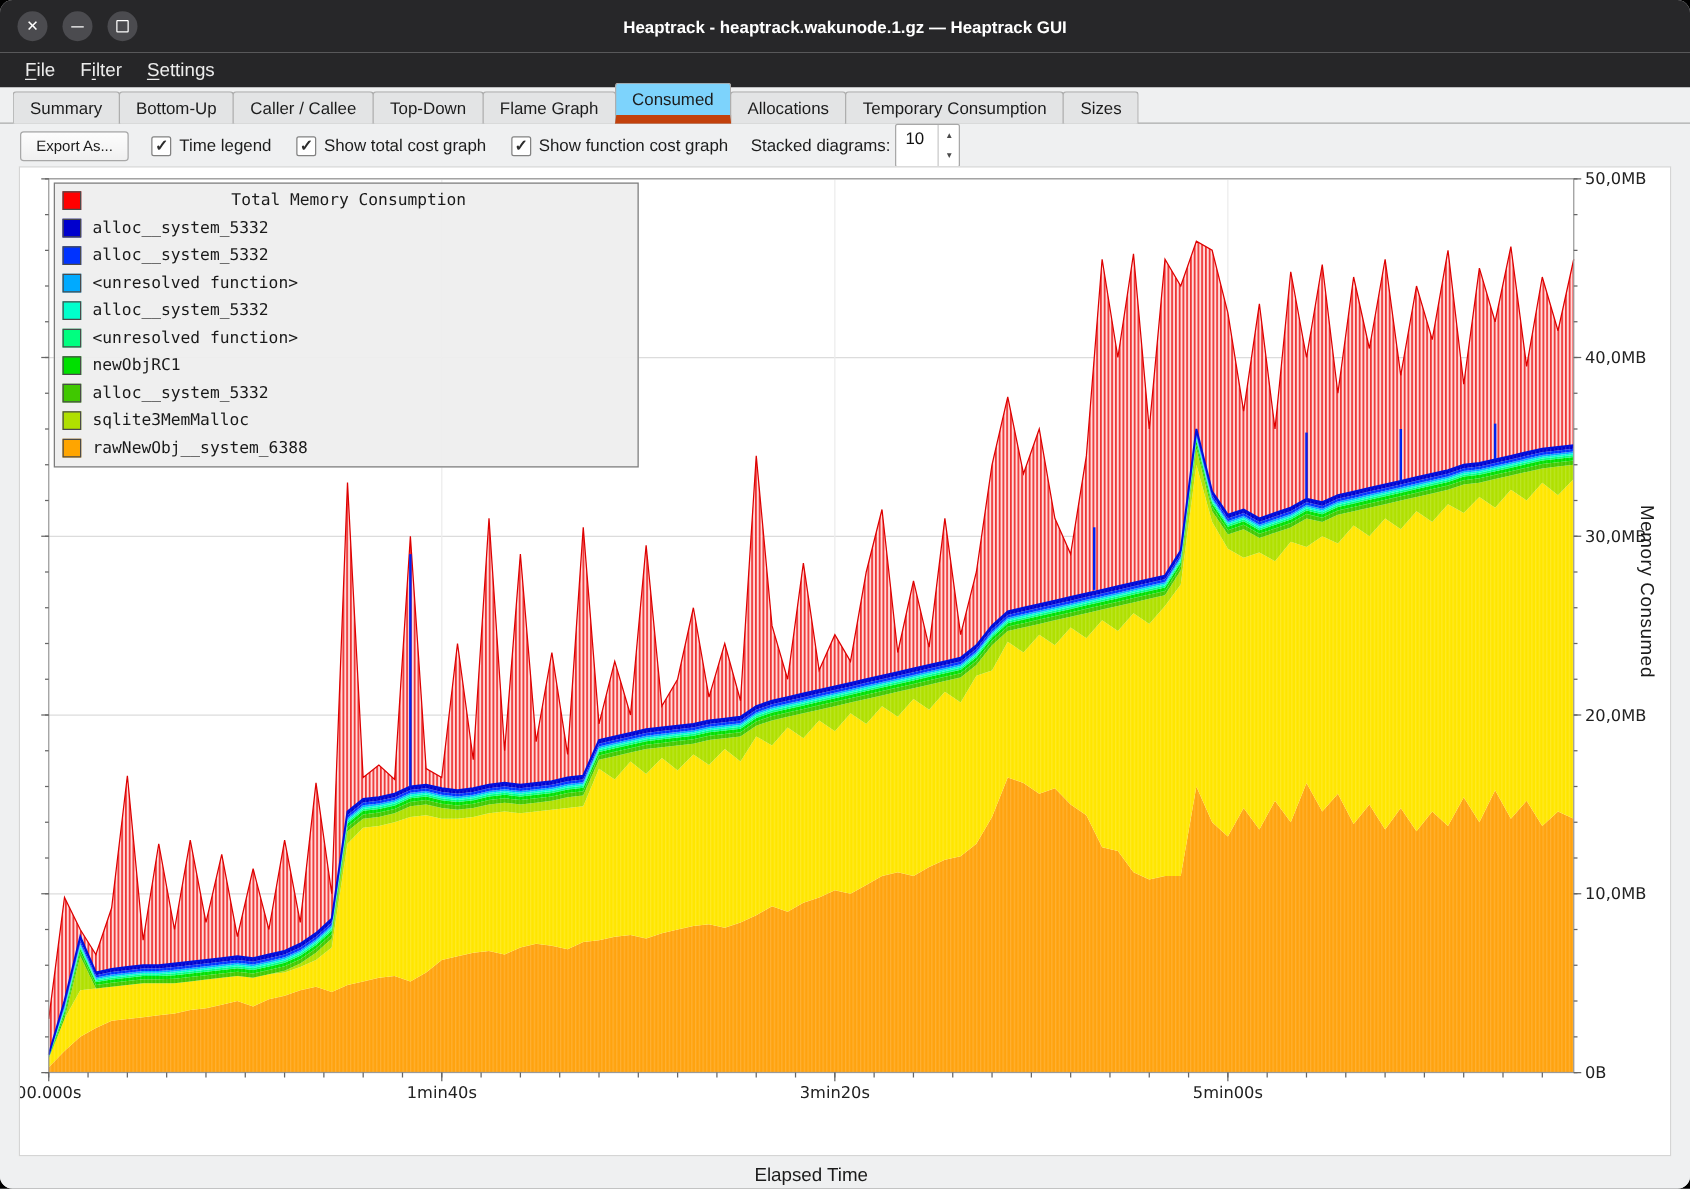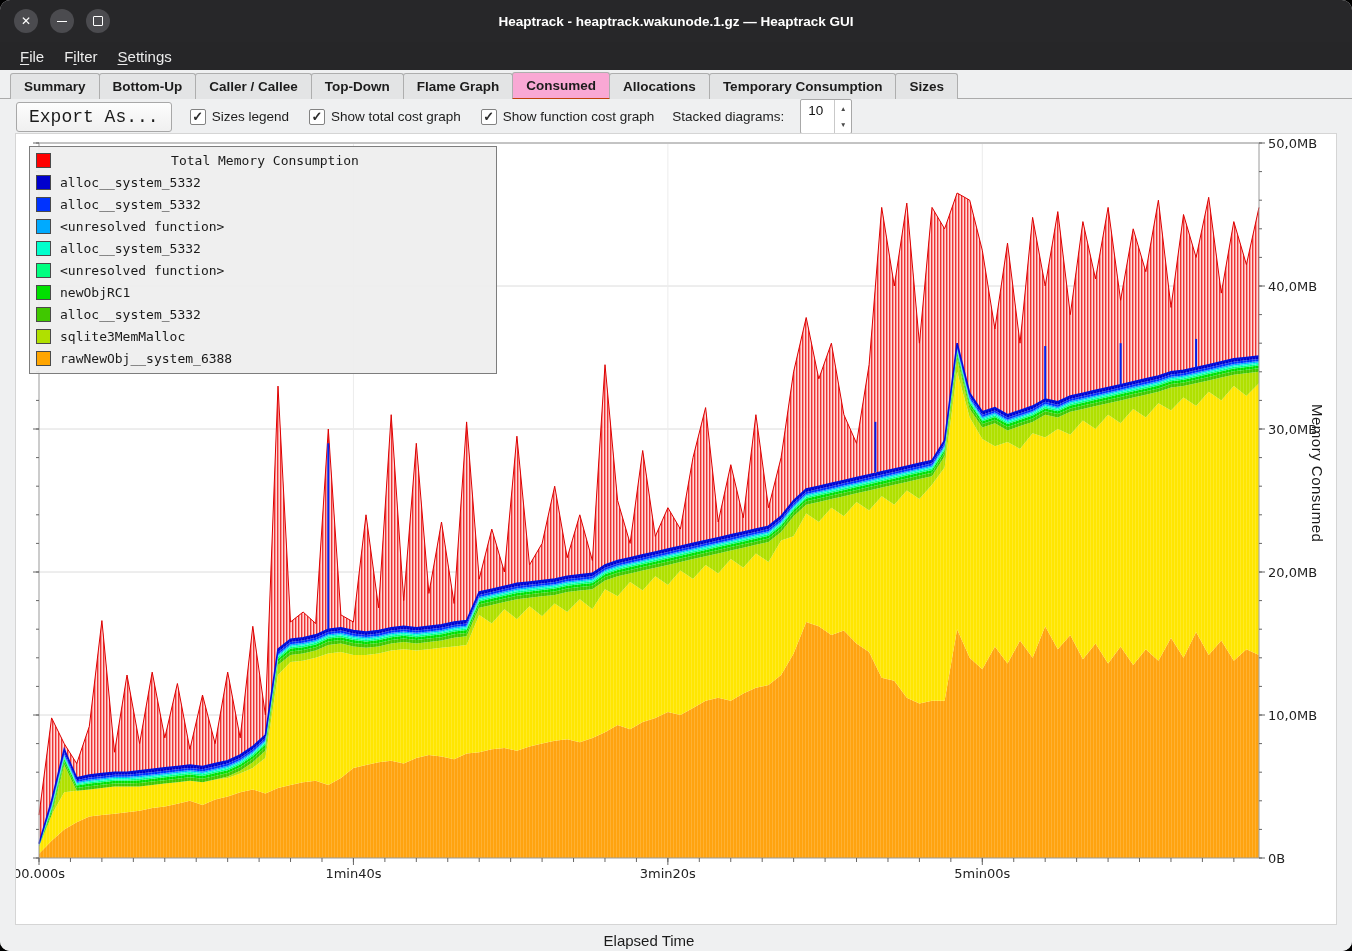--- a/index.html
+++ b/index.html
@@ -41,62 +41,61 @@
   .tabbar {
     position:absolute; top:0; left:0; right:0; height:29px;
     display:flex; align-items:flex-end; padding-left:10px;
     border-bottom:1px solid #ababab; box-sizing:border-box;
   }
   .tab {
     font-size:13.5px; color:#1c1c1c; background:#e3e4e5;
     border:1px solid #aeaeae; border-bottom:none;
     padding:5px 13px; border-radius:3px 3px 0 0; white-space:nowrap;
     margin-bottom:-1px;
-    font-weight:bold;
   }
   .tab + .tab { margin-left:-1px; }
-  .tab.active { background:#f9a8d4; z-index:2; border-bottom:1px solid #c2410c; }
+  .tab.active { background:#7dd3fc; z-index:2; border-bottom:7px solid #c2410c; }
   
   .toolbar {
     position:absolute; top:30px; left:0; right:0; height:33px;
     display:flex; align-items:center; gap:18px; padding-left:16px;
   }
   .btn {
-    font-family:Liberation Mono, monospace;
-    font-size:18px; color:#1c1c1c; padding:4px 12px;
+    font-family:Liberation Sans, sans-serif;
+    font-size:12px; color:#1c1c1c; padding:4px 12px;
     border:1px solid #a8a8a8; border-radius:3px;
     background:linear-gradient(#fdfdfd,#f0f0f0);
   }
   .checkrow { display:flex; align-items:center; gap:20px; }
   .check { display:flex; align-items:center; gap:6px; font-size:13.5px; color:#1c1c1c; }
   .cbox {
     width:16px; height:16px; box-sizing:border-box;
     border:1px solid #828282; border-radius:2px; background:#fff;
     font-size:13px; line-height:14px; text-align:center; color:#2d2d2d; font-weight:bold;
   }
-  .spinwrap { display:flex; align-items:center; gap:16px; }
+  .spinwrap { display:flex; align-items:center; gap:4px; }
   .spin-label { font-size:13.5px; color:#1c1c1c; }
   .spinbox {
     display:flex; border:1px solid #a8a8a8; border-radius:2px;
     background:#fff; height:35px; box-sizing:border-box;
   }
   .spin-value { width:24px; padding:3px 2px 0 7px; font-size:13.5px; color:#111; }
   .spin-btns { display:flex; flex-direction:column; width:16px; border-left:1px solid #c9c9c9; }
   .spin-up,.spin-down {
     flex:1; font-size:6.5px; color:#4a4a4a;
     display:flex; align-items:center; justify-content:center;
   }
   
   .chartwrap {
     position:absolute; left:15px; top:63px; width:1322px; height:792px;
     background:#fff; border:1px solid #d5d5d5; box-sizing:border-box;
   }
   #chart-svg { position:absolute; left:0; top:0; }
   .legend {
-    position:absolute; left:13px; top:12px; width:468px;
+    position:absolute; left:27px; top:12px; width:468px;
     background:rgba(238,238,238,0.93); border:1px solid #7d7d7d;
     padding:2px 0 4px 0; box-sizing:border-box;
     font-family:"DejaVu Sans Mono", monospace; font-size:13px; color:#1a1a1a;
   }
   .lg-row { display:flex; align-items:center; height:22px; padding:0 8px 0 6px; }
   .swatch {
     width:15px; height:15px; box-sizing:border-box;
     border:1px solid #4a4a4a; margin-right:9px; flex:none;
   }
   .lg-title-text { flex:1; text-align:center; padding-right:18px; }
@@ -145,21 +144,21 @@
         <div class="tab">Allocations</div>
         <div class="tab">Temporary Consumption</div>
         <div class="tab">Sizes</div>
       </div>
 
     <div class="toolbar">
       <button class="btn">Export As...</button>
       <div class="checkrow">
           <div class="check">
             <span class="cbox">✓</span>
-            <span>Sizes legend</span>
+            <span>Time legend</span>
           </div>
           <div class="check">
             <span class="cbox">✓</span>
             <span>Show total cost graph</span>
           </div>
           <div class="check">
             <span class="cbox">✓</span>
             <span>Show function cost graph</span>
           </div>
         </div>

